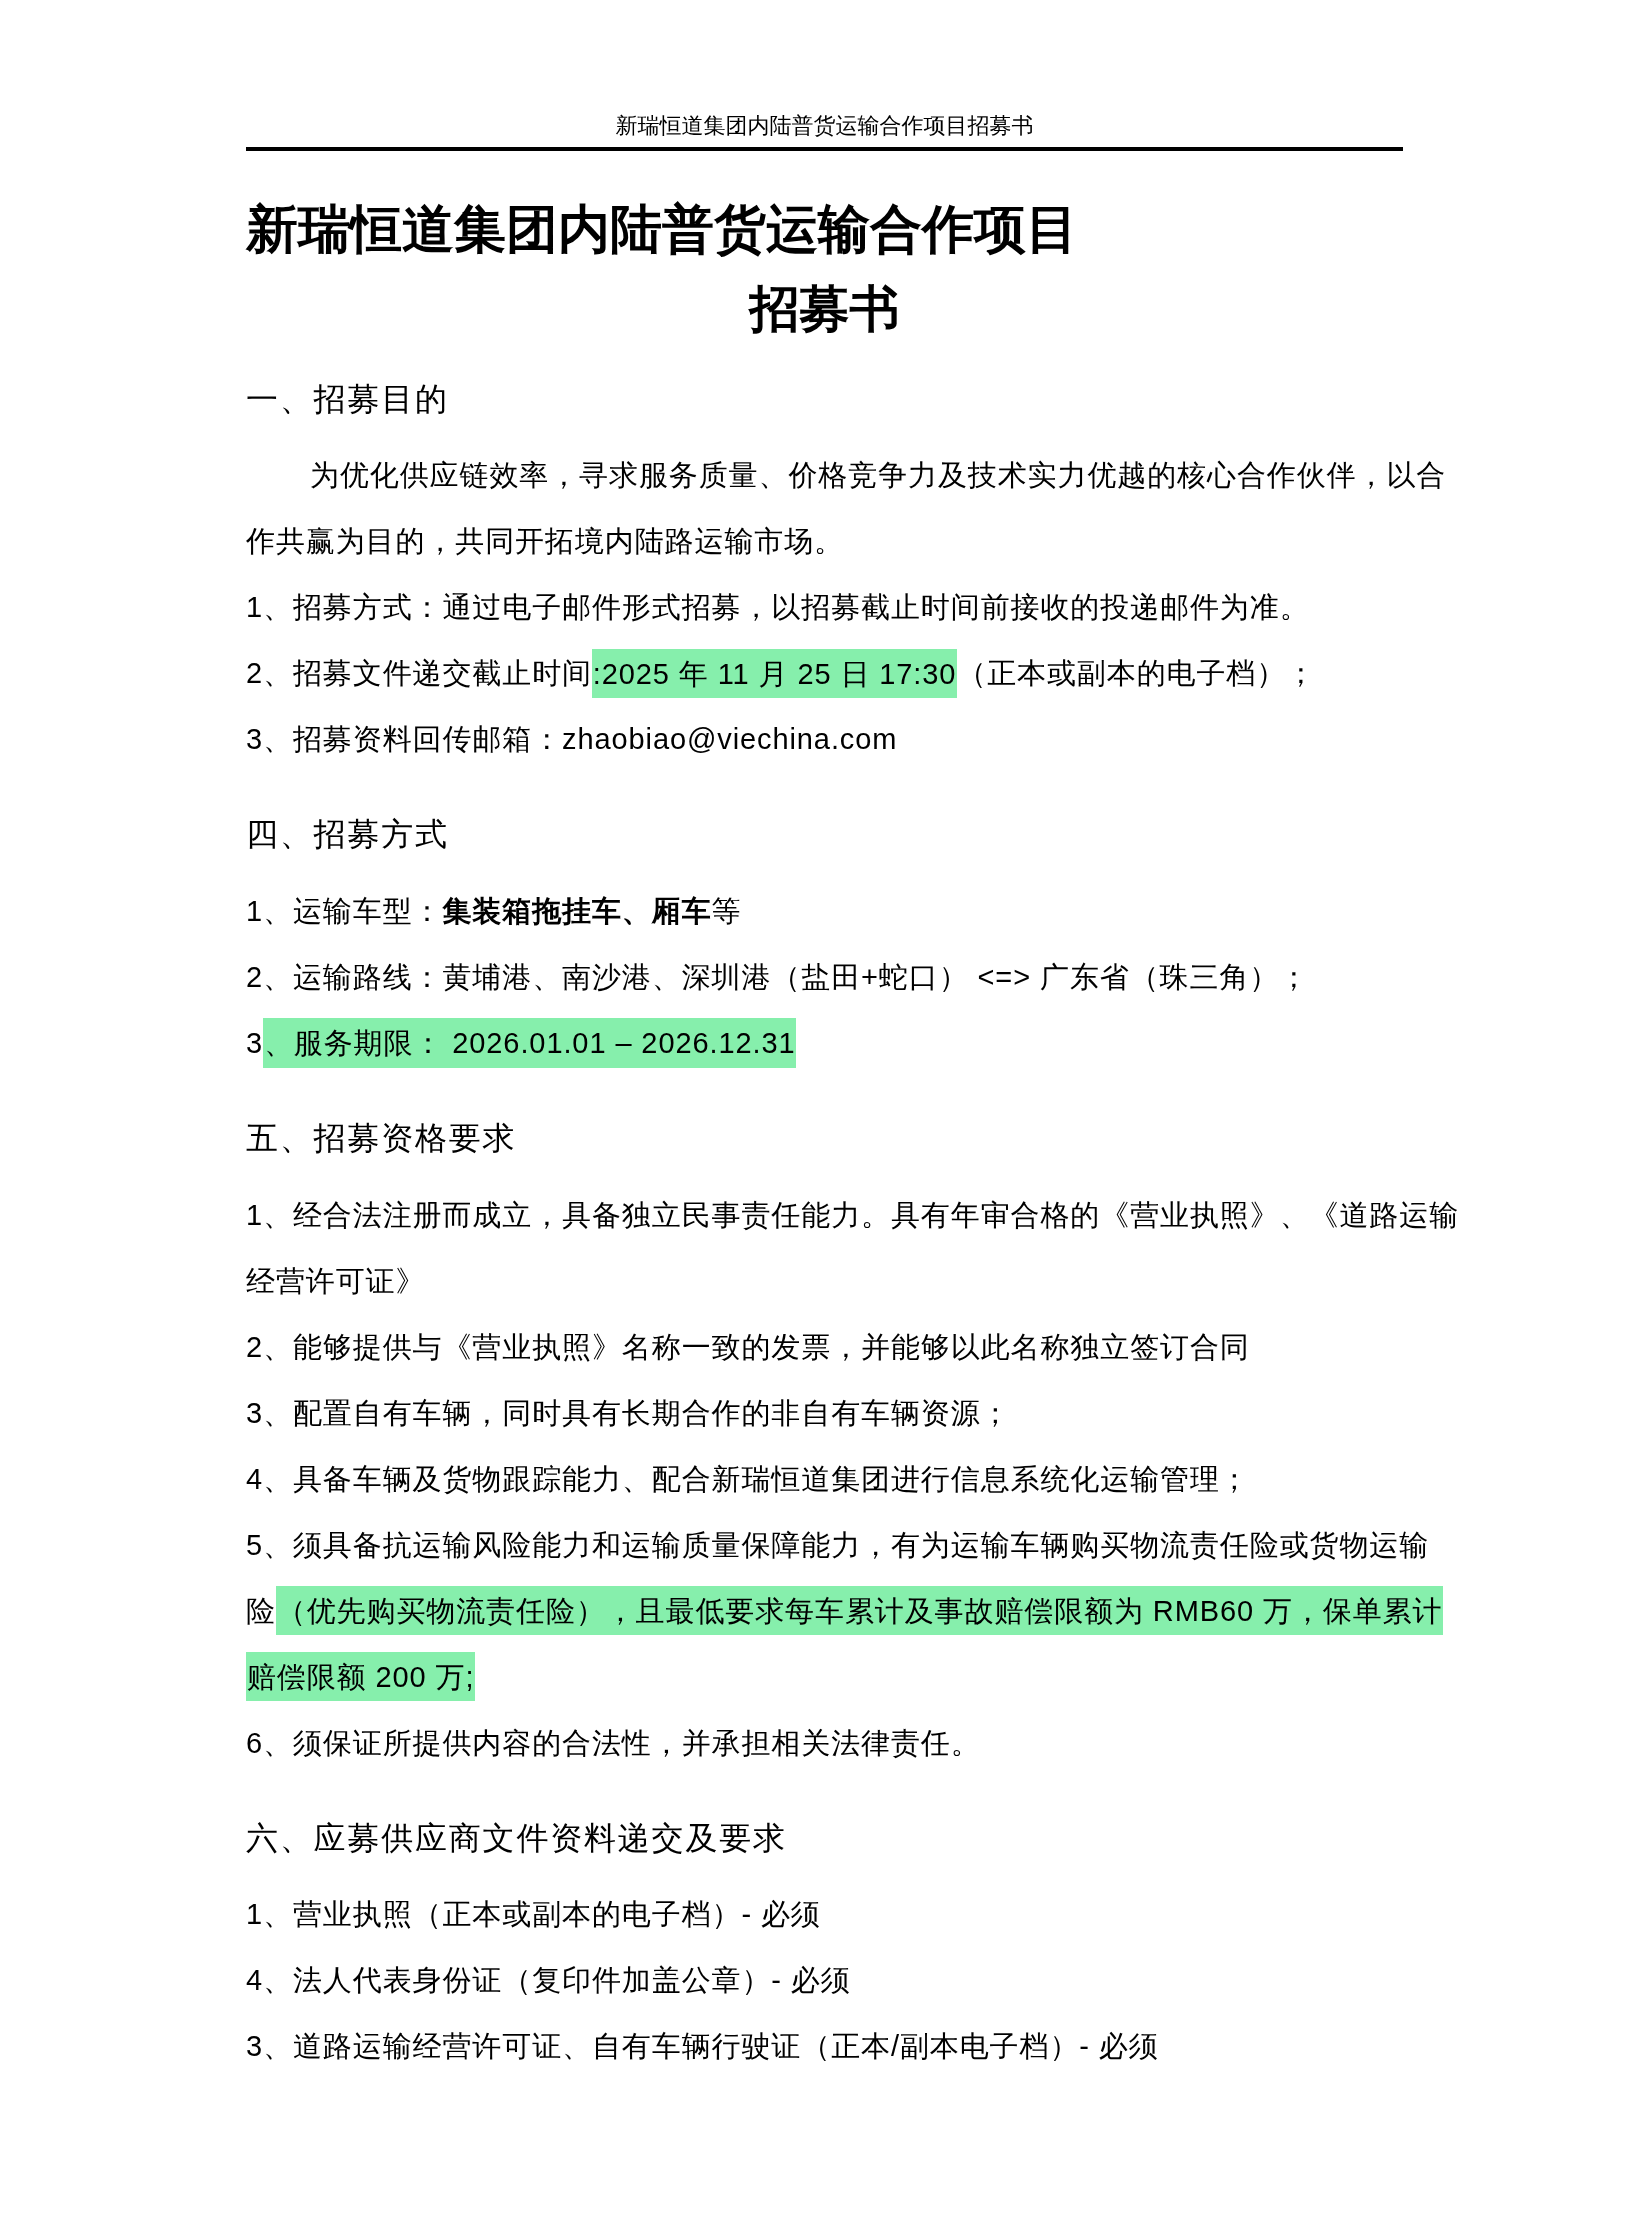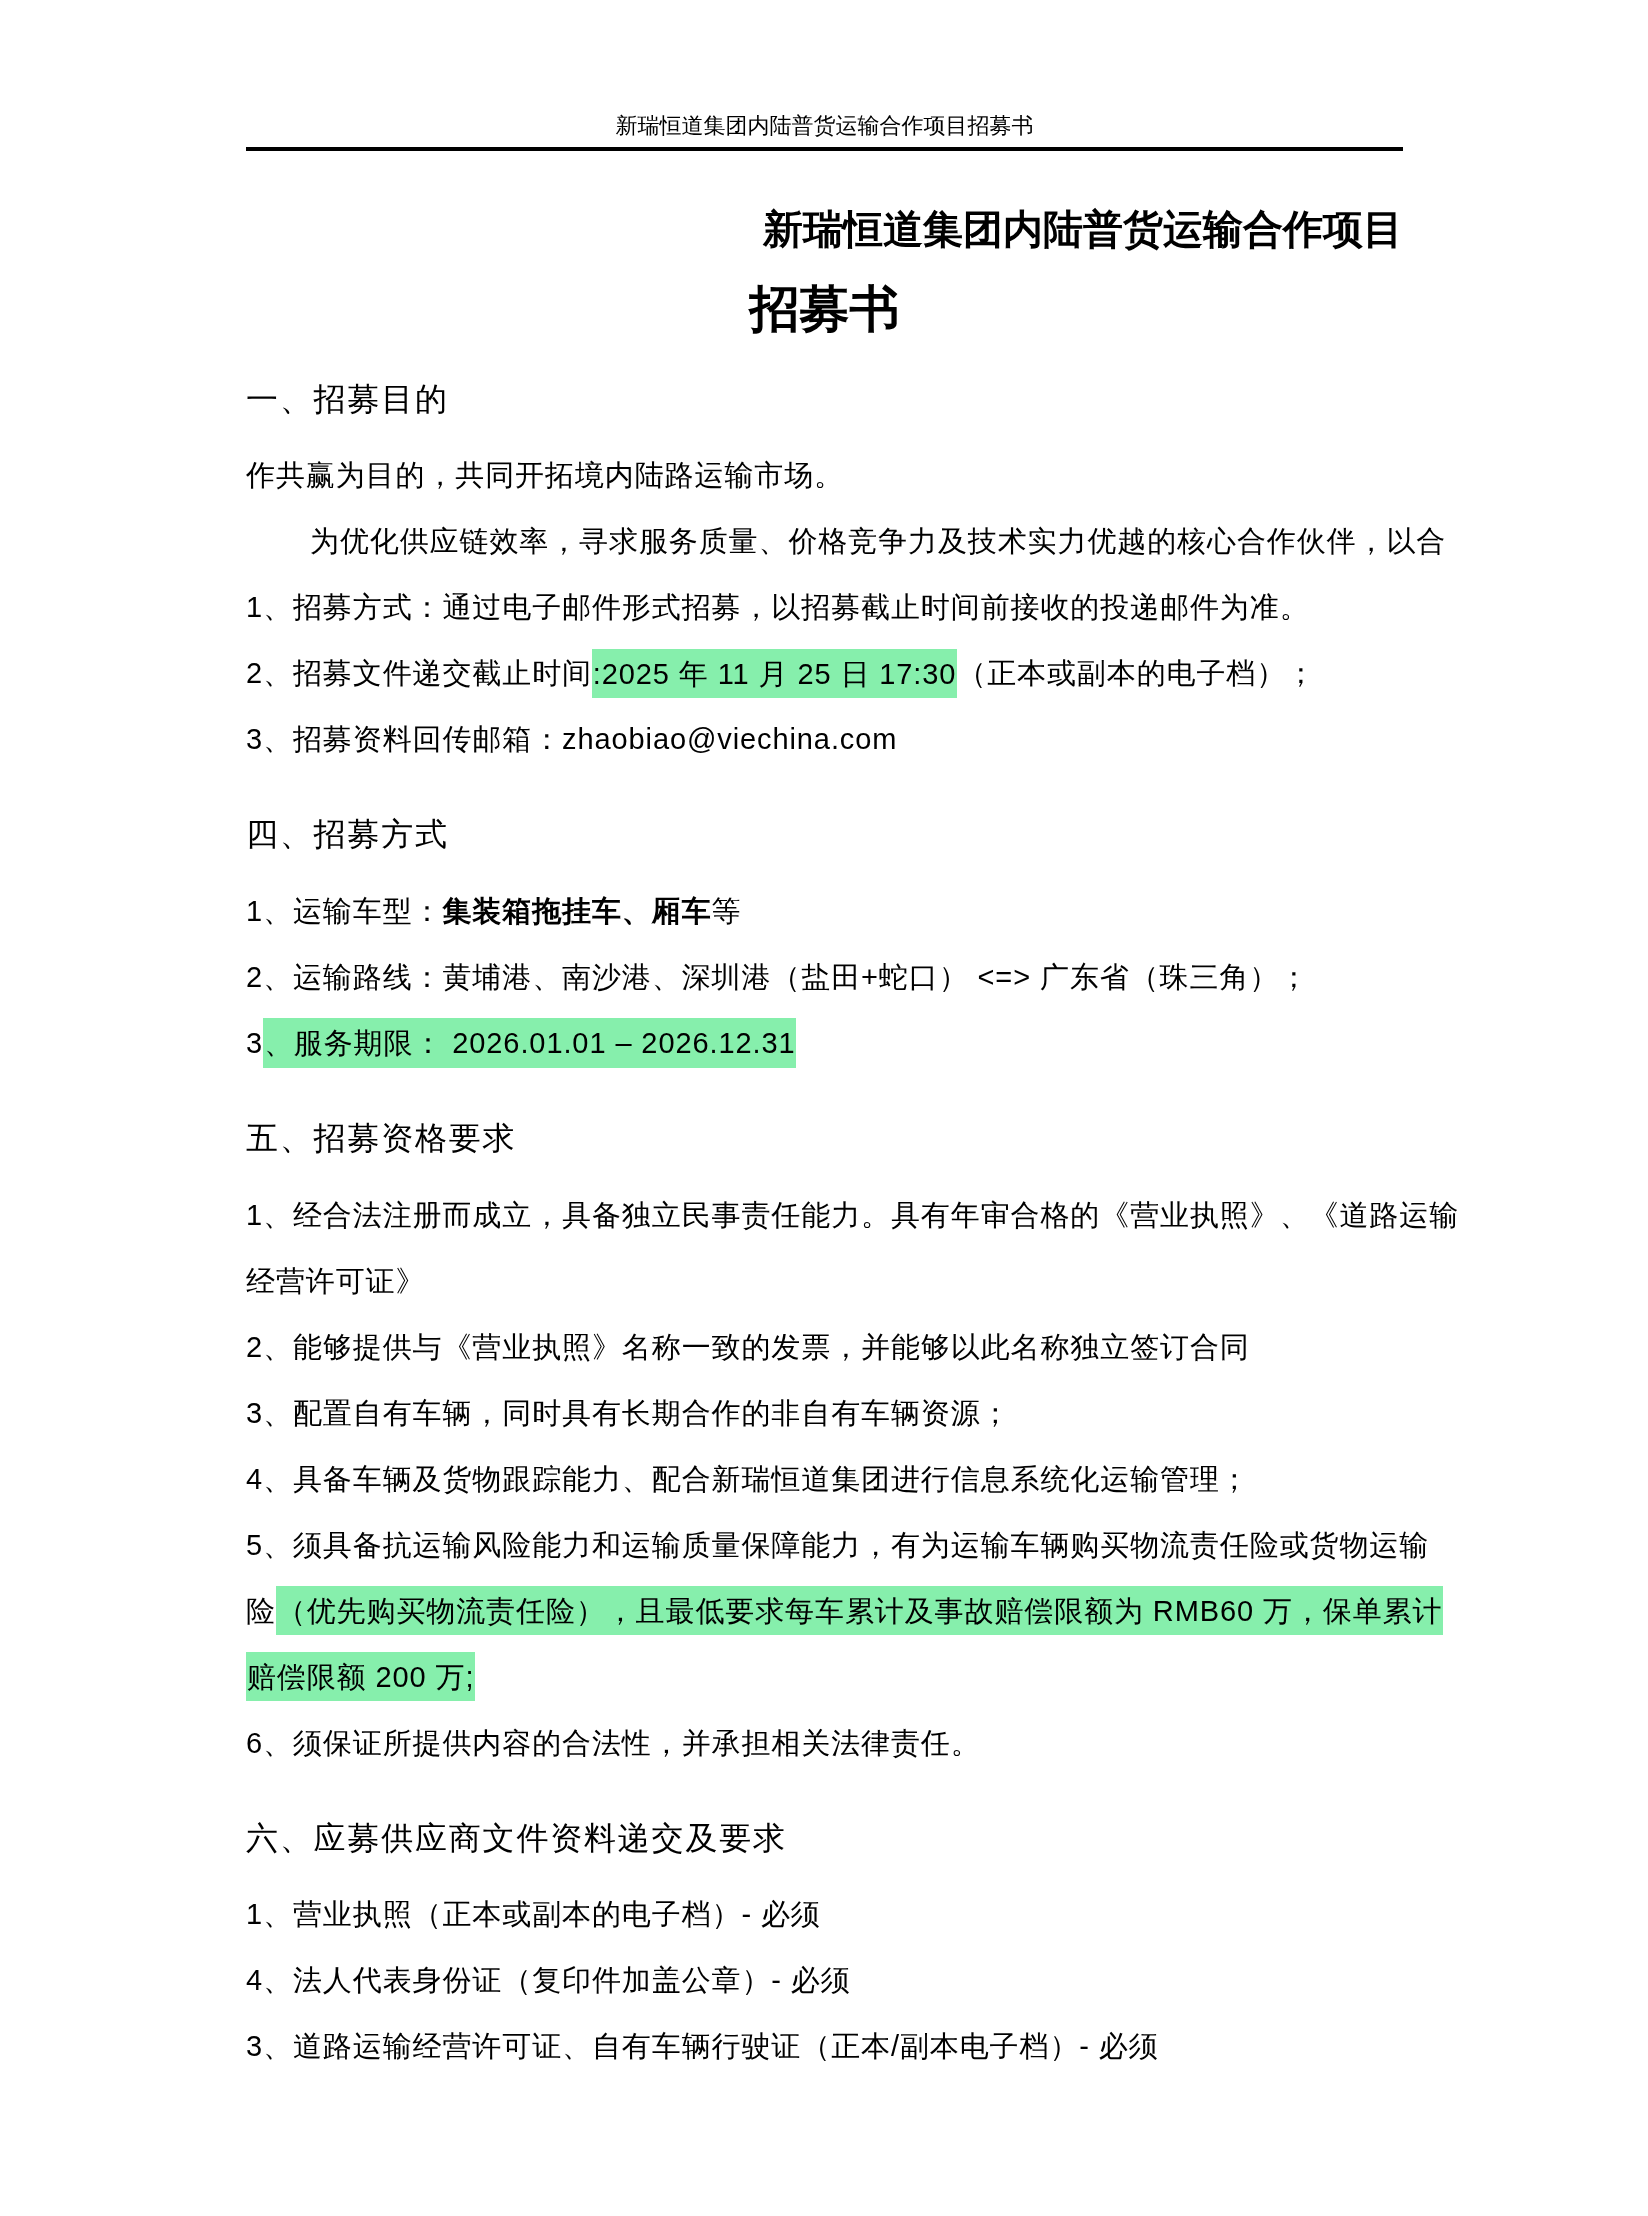--- a/index.html
+++ b/index.html
@@ -21,24 +21,24 @@
     font-size: 22px;
     line-height: 23px;
   }
   .header-rule {
     margin-top: 9.8px;
     border-bottom: 4px solid #000000;
     height: 0;
   }
   .doc-title {
     margin: 51px 0 0 0;
-    font-size: 40px;
+    font-size: 52px;
     line-height: 55px;
     font-weight: bold;
-    text-align: right;
+    text-align: left;
   }
   .doc-subtitle {
     margin: 25px 0 0 0;
     font-size: 50px;
     line-height: 55px;
     font-weight: bold;
     text-align: center;
   }
   .sec-heading {
     font-size: 32px;
@@ -70,22 +70,22 @@
       <span>新瑞恒道集团内陆普货运输合作项目招募书</span>
     </div>
     <div class="header-rule"></div>
 
     <div class="doc-title">新瑞恒道集团内陆普货运输合作项目</div>
 
     <div class="doc-subtitle">招募书</div>
 
     <div id="doc-body">
         <div class="sec-heading">一、招募目的</div>
+        <div class="line indent"><span>为优化供应链效率，寻求服务质量、价格竞争力及技术实力优越的核心合作伙伴，以合</span></div>
         <div class="line"><span>作共赢为目的，共同开拓境内陆路运输市场。</span></div>
-        <div class="line indent"><span>为优化供应链效率，寻求服务质量、价格竞争力及技术实力优越的核心合作伙伴，以合</span></div>
         <div class="line"><span>1、招募方式：通过电子邮件形式招募，以招募截止时间前接收的投递邮件为准。</span></div>
         <div class="line"><span>2、招募文件递交截止时间</span><span class="hl">:2025 年 11 月 25 日 17:30</span><span>（正本或副本的电子档）；</span></div>
         <div class="line"><span>3、招募资料回传邮箱：zhaobiao@viechina.com</span></div>
         <div class="sec-heading">四、招募方式</div>
         <div class="line"><span>1、运输车型：</span><span class="b">集装箱拖挂车、厢车</span><span>等</span></div>
         <div class="line"><span>2、运输路线：黄埔港、南沙港、深圳港（盐田+蛇口） &lt;=&gt; 广东省（珠三角）；</span></div>
         <div class="line"><span>3</span><span class="hl">、服务期限： 2026.01.01 – 2026.12.31</span></div>
         <div class="sec-heading">五、招募资格要求</div>
         <div class="line"><span>1、经合法注册而成立，具备独立民事责任能力。具有年审合格的《营业执照》、《道路运输</span></div>
         <div class="line"><span>经营许可证》</span></div>

